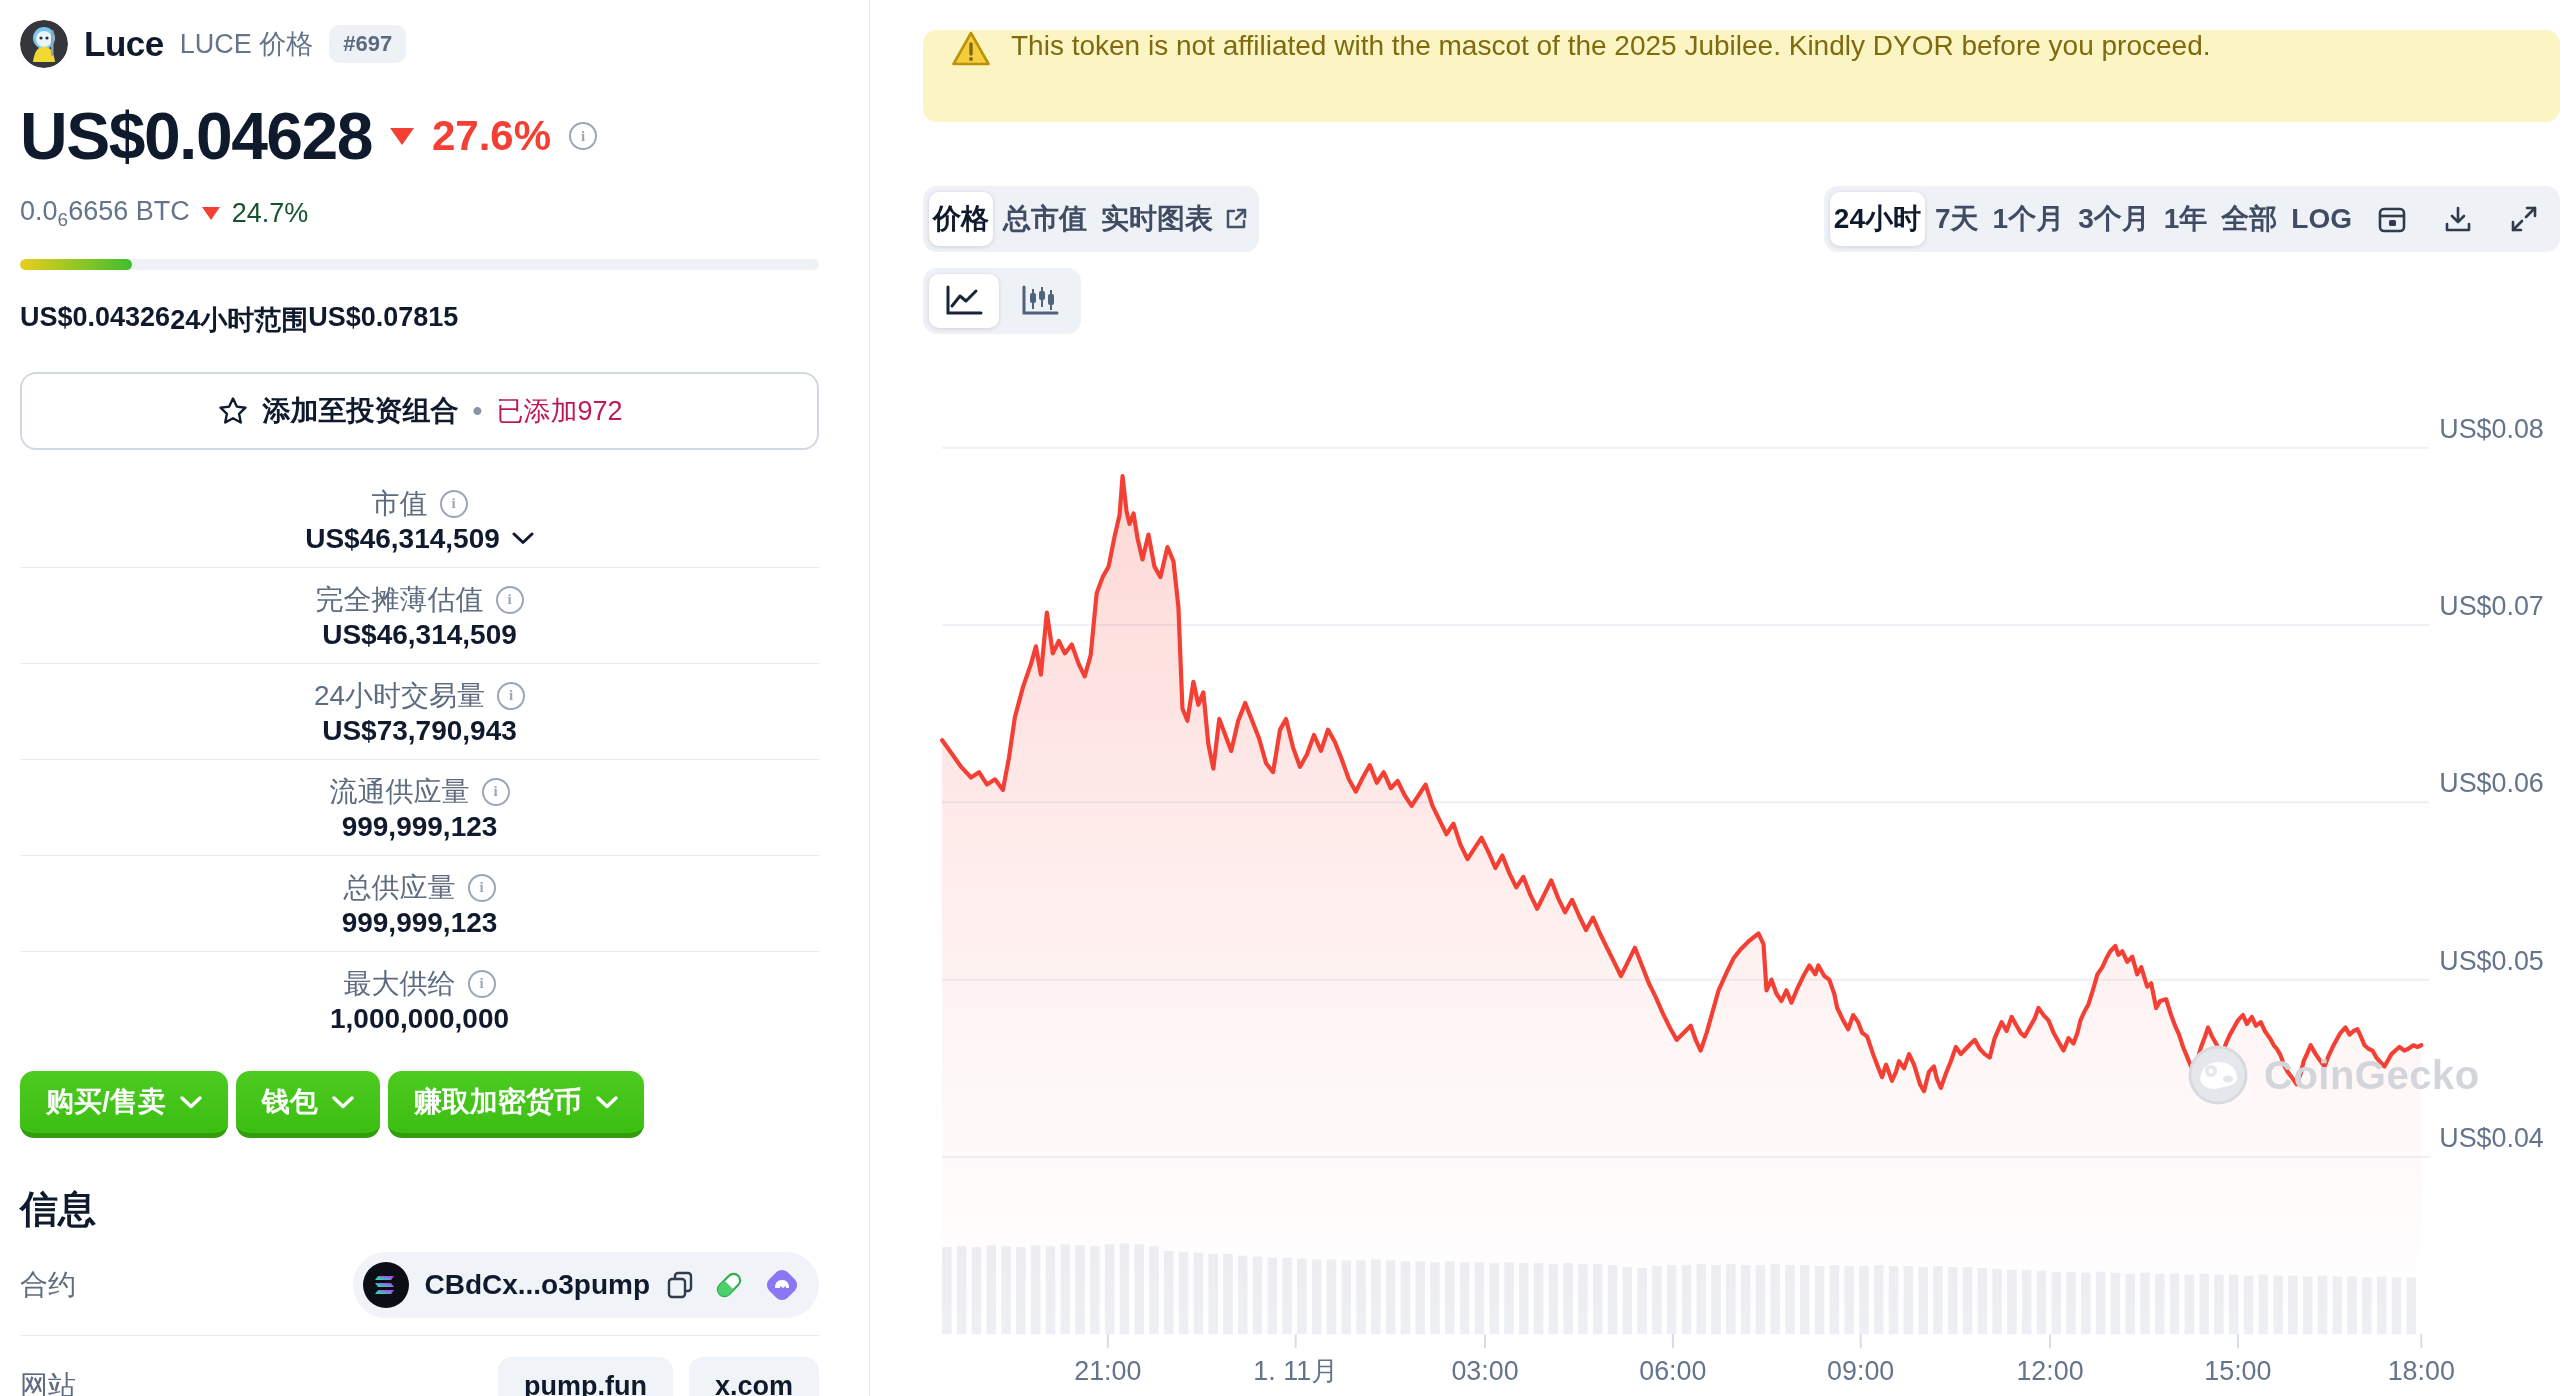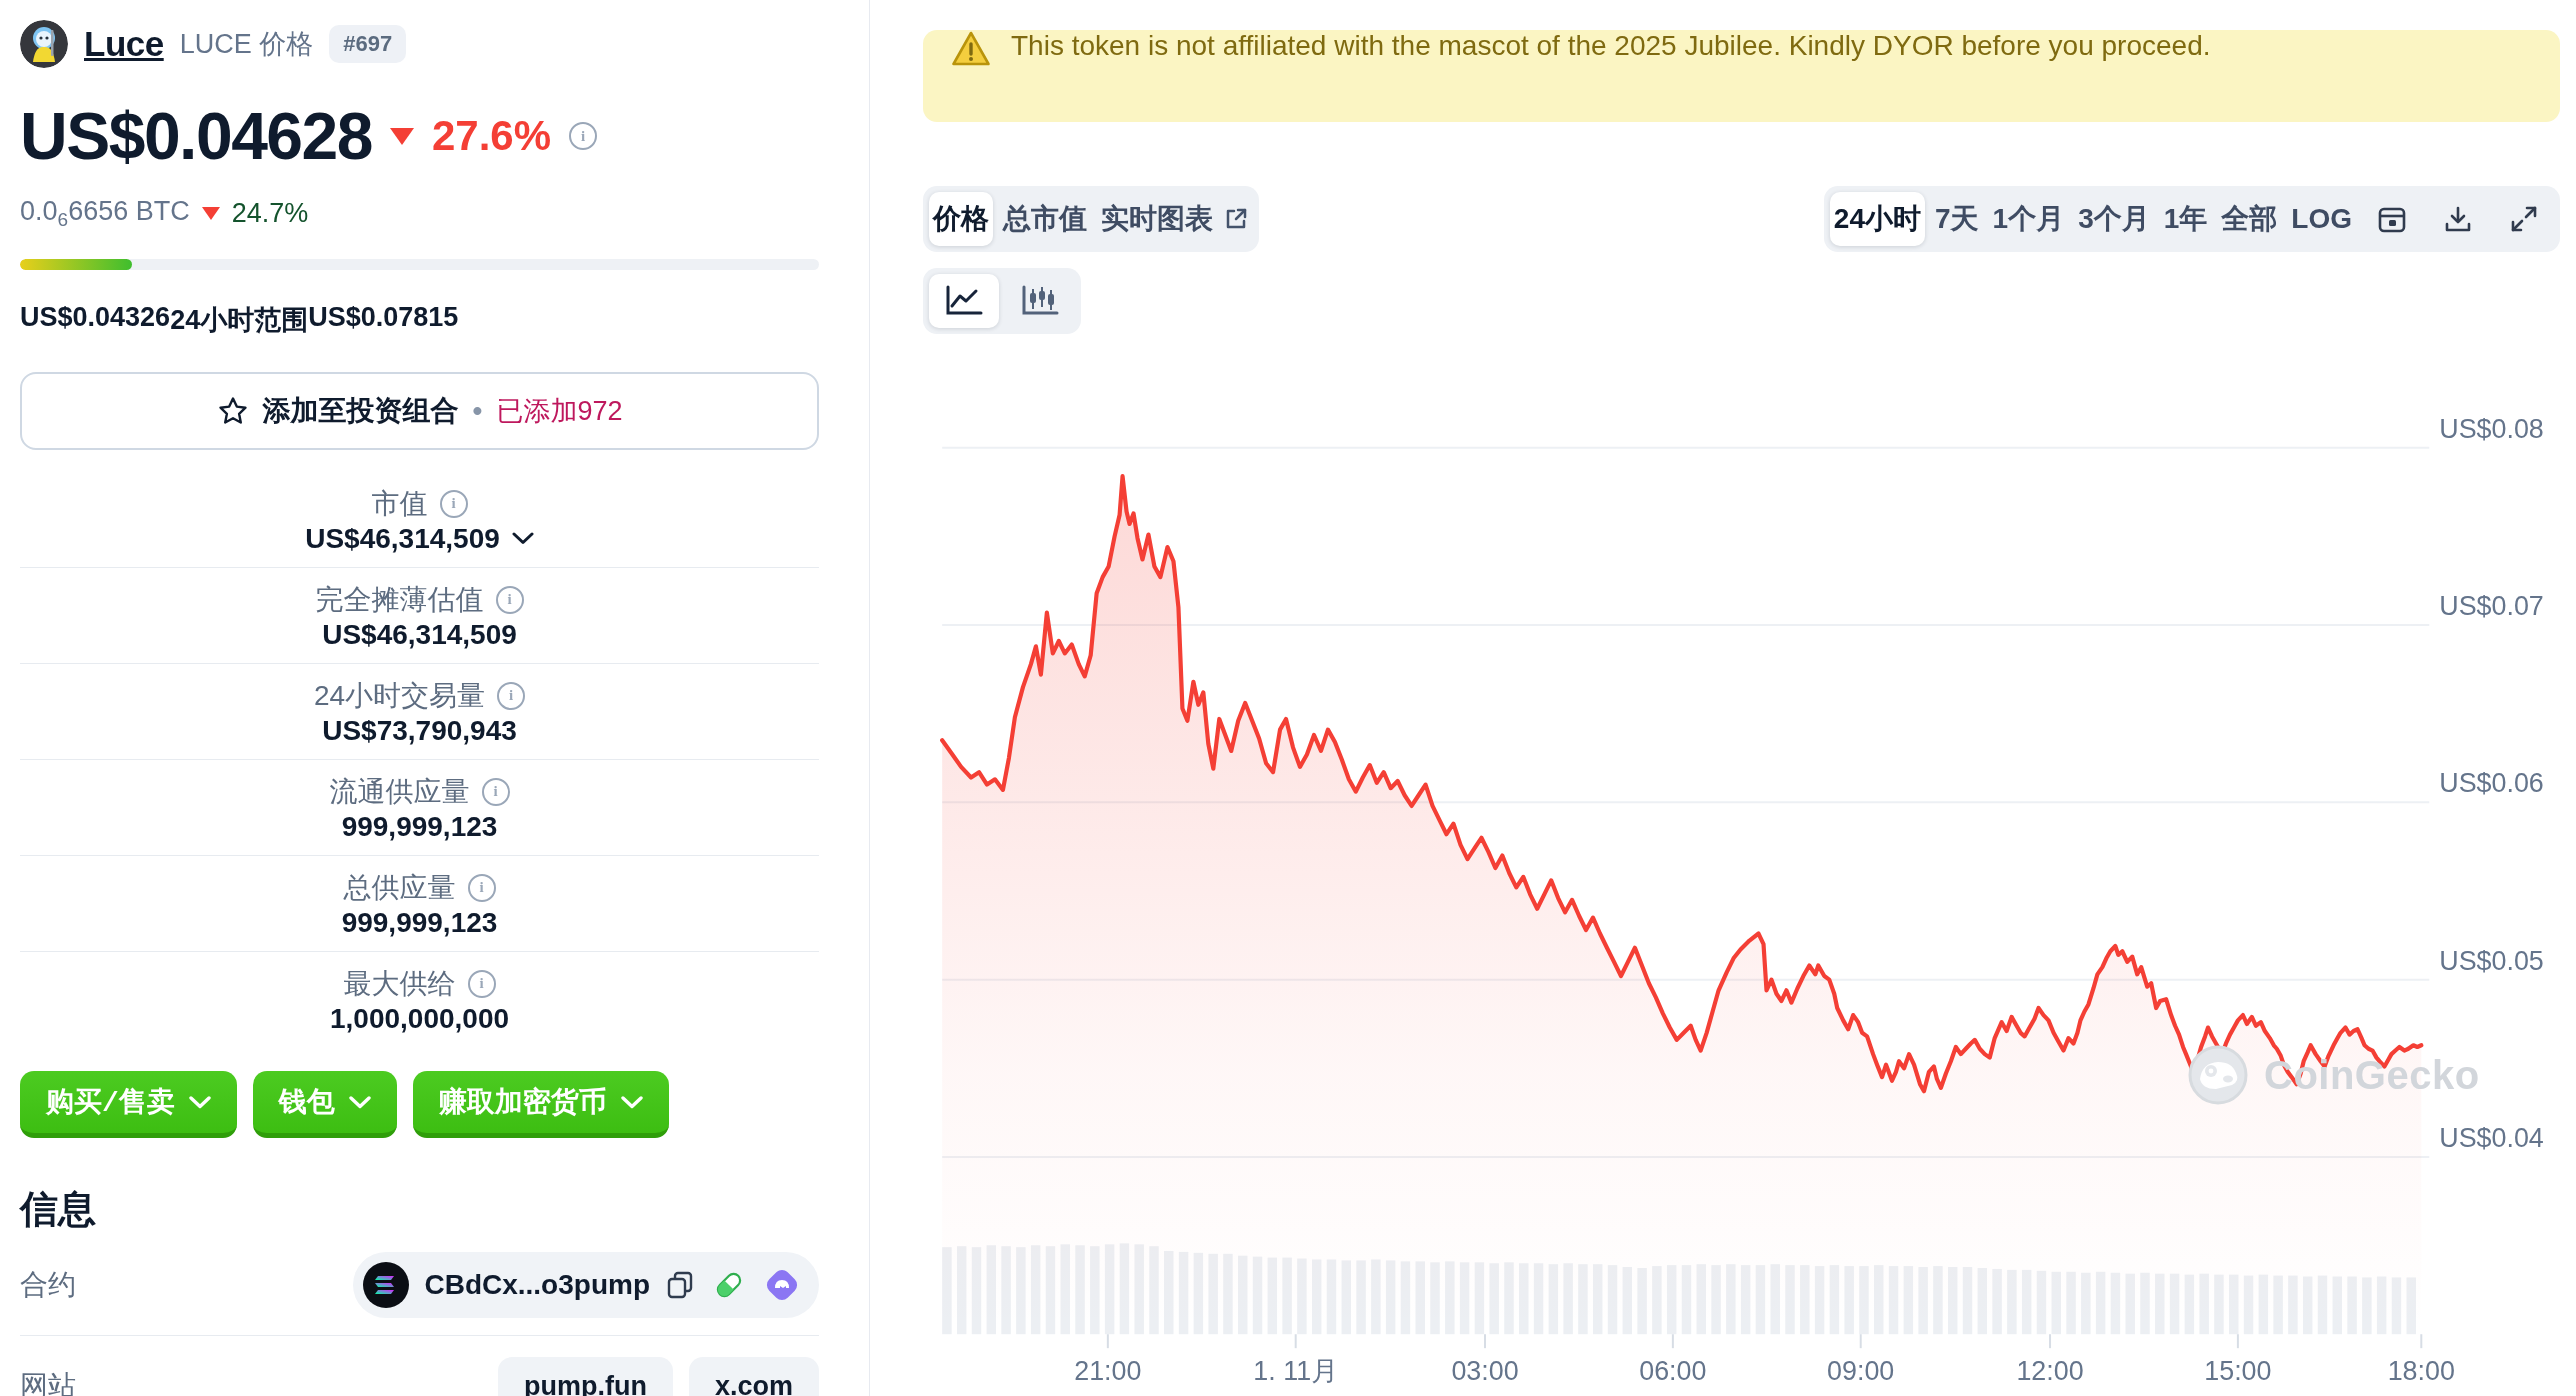--- a/index.html
+++ b/index.html
@@ -2,21 +2,21 @@
 <html><head>
 <meta charset="utf-8">
 <style>
   html,body{margin:0;padding:0;width:2576px;height:1397px;overflow:hidden;background:#fff;
     font-family:"Liberation Sans","DejaVu Sans",sans-serif;color:#0f1b2d;}
   .app{display:flex;width:2576px;height:1397px;}
   
   .left{width:870px;min-width:870px;box-sizing:border-box;border-right:1px solid #e7eaf0;padding:16px 50px 0 20px;}
   .coin-header{display:flex;align-items:center;gap:16px;margin-top:4px;}
   .avatar{width:48px;height:48px;border-radius:50%;overflow:hidden;flex:0 0 auto;}
-  .coin-name{font-size:35px;font-weight:800;letter-spacing:-0.5px;text-decoration:underline;}
+  .coin-name{font-size:35px;font-weight:800;letter-spacing:-0.5px;}
   .coin-sub{font-size:27px;color:#64748b;font-weight:500;}
   .rank-badge{background:#eef1f6;border-radius:10px;padding:6px 14px;font-size:22px;font-weight:700;color:#5b6b7f;}
   .price-row{display:flex;align-items:center;gap:18px;margin-top:30px;}
   .price-big{font-size:66px;font-weight:800;letter-spacing:-1.5px;}
   .tri{width:0;height:0;border-left:12px solid transparent;border-right:12px solid transparent;border-top:17px solid #f43f35;}
   .tri.small{border-left-width:9px;border-right-width:9px;border-top-width:13px;}
   .pct-big{font-size:42px;font-weight:800;color:#f43f35;}
   .info-icon{display:inline-flex;align-items:center;justify-content:center;width:24px;height:24px;border:2px solid #9aa7b8;
     border-radius:50%;color:#9aa7b8;font-size:15px;font-weight:700;font-family:"Liberation Serif",serif;flex:0 0 auto;}
   .btc-row{display:flex;align-items:center;gap:12px;margin-top:22px;font-size:27px;color:#64748b;font-weight:500;}
@@ -26,21 +26,21 @@
   .range-fill{height:100%;border-radius:6px;background:linear-gradient(90deg,#e8cf1b,#3fbe2e);}
   .range-labels{display:flex;justify-content:flex-start;margin-top:32px;font-size:27px;font-weight:700;}
   .portfolio-btn{margin-top:34px;height:74px;border:2px solid #cfd8e3;border-radius:16px;display:flex;align-items:center;
     justify-content:center;gap:14px;font-size:28px;font-weight:700;background:#fff;cursor:pointer;}
   .portfolio-added{color:#be185d;font-weight:500;font-size:27px;}
   .stats{margin-top:22px;}
   .stat-row{height:95px;display:flex;align-items:center;justify-content:center;border-bottom:1px solid #e7ebf0;flex-direction:column;}
   .stat-row:last-child{border-bottom:none;}
   .stat-label{display:flex;align-items:center;gap:12px;font-size:28px;color:#5d6c80;font-weight:500;}
   .stat-value{display:flex;align-items:center;gap:12px;font-size:28px;font-weight:800;}
-  .actions{display:flex;gap:16px;margin-top:24px;font-family:Liberation Mono, monospace;}
+  .actions{display:flex;gap:8px;margin-top:24px;}
   .btn-green{display:flex;align-items:center;gap:14px;height:62px;padding:0 26px;border-radius:14px;
     background:linear-gradient(180deg,#4ccb21,#3dbe12);border-bottom:5px solid #2f9e0a;color:#fff;font-size:28px;font-weight:800;cursor:pointer;}
   .info-title{margin-top:46px;font-size:38px;font-weight:800;}
   .info-row{height:100px;display:flex;align-items:center;justify-content:space-between;border-bottom:1px solid #e7ebf0;}
   .info-label{font-size:28px;color:#5d6c80;font-weight:500;}
   .contract-pill{display:flex;align-items:center;gap:15px;background:#f0f3f7;border-radius:995px;height:66px;padding:0 18px 0 10px;}
   .contract-text{font-size:28px;font-weight:800;}
   .site-pills{display:flex;gap:16px;}
   .site-pill{background:#f0f3f7;border-radius:14px;height:58px;display:flex;align-items:center;padding:0 26px;
     font-size:27px;font-weight:700;cursor:pointer;}

